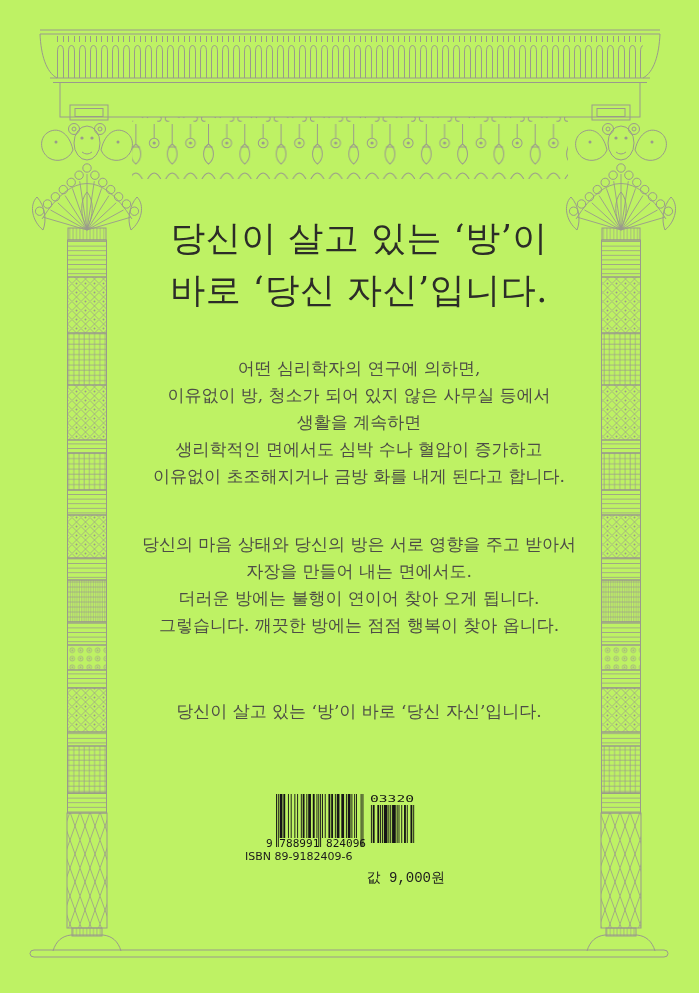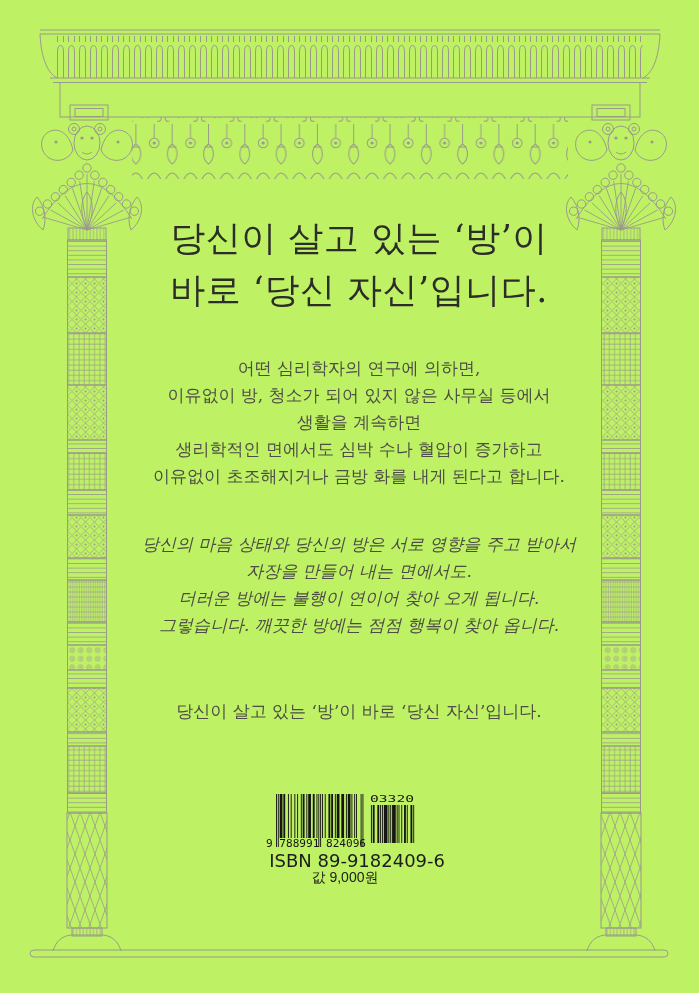--- a/index.html
+++ b/index.html
@@ -8,31 +8,31 @@
     font-family:"DejaVu Serif","Liberation Serif",serif;
   }
   .frame-svg{position:absolute;left:0;top:0;}
   .textwrap{position:absolute;left:99px;top:0;width:520px;height:993px;text-align:center;}
   .headline{
     position:absolute;top:212px;width:100%;
     font-size:35px;line-height:52px;letter-spacing:0.5px;color:#2c2c28;
   }
   .para{position:absolute;width:100%;font-size:17px;line-height:27px;color:#4d4d46;}
   .p1{top:355px;}
-  .p2{top:531px;font-style:italic;}
+  .p2{top:531px;}
   .p3{top:698px;}
   .barcode-block{position:absolute;left:0;top:0;width:699px;height:993px;pointer-events:none;}
   .barcode-svg{position:absolute;left:266px;top:782px;}
   .isbn{
-    position:absolute;left:245px;top:850px;width:200px;text-align:right;
-    font-family:"DejaVu Sans","Liberation Sans",sans-serif;font-size:18px;color:#1c1c1c;
+    position:absolute;left:245px;top:850px;width:200px;text-align:left;
+    font-family:"DejaVu Sans","Liberation Sans",sans-serif;font-size:11px;color:#1c1c1c;
   }
   .price{
-    position:absolute;left:245px;top:869px;width:200px;text-align:center;
-    font-family:Liberation Sans, sans-serif;font-size:14px;color:#1c1c1c;
+    position:absolute;left:245px;top:869px;width:200px;text-align:right;
+    font-family:Liberation Mono, monospace;font-size:14px;color:#1c1c1c;
   }
   .bcd-digits{
     font-family:"DejaVu Sans Mono","Liberation Mono",monospace;
     fill:#151515;
   }
 </style>
 </head>
 <body>
 
 <div class="page">

